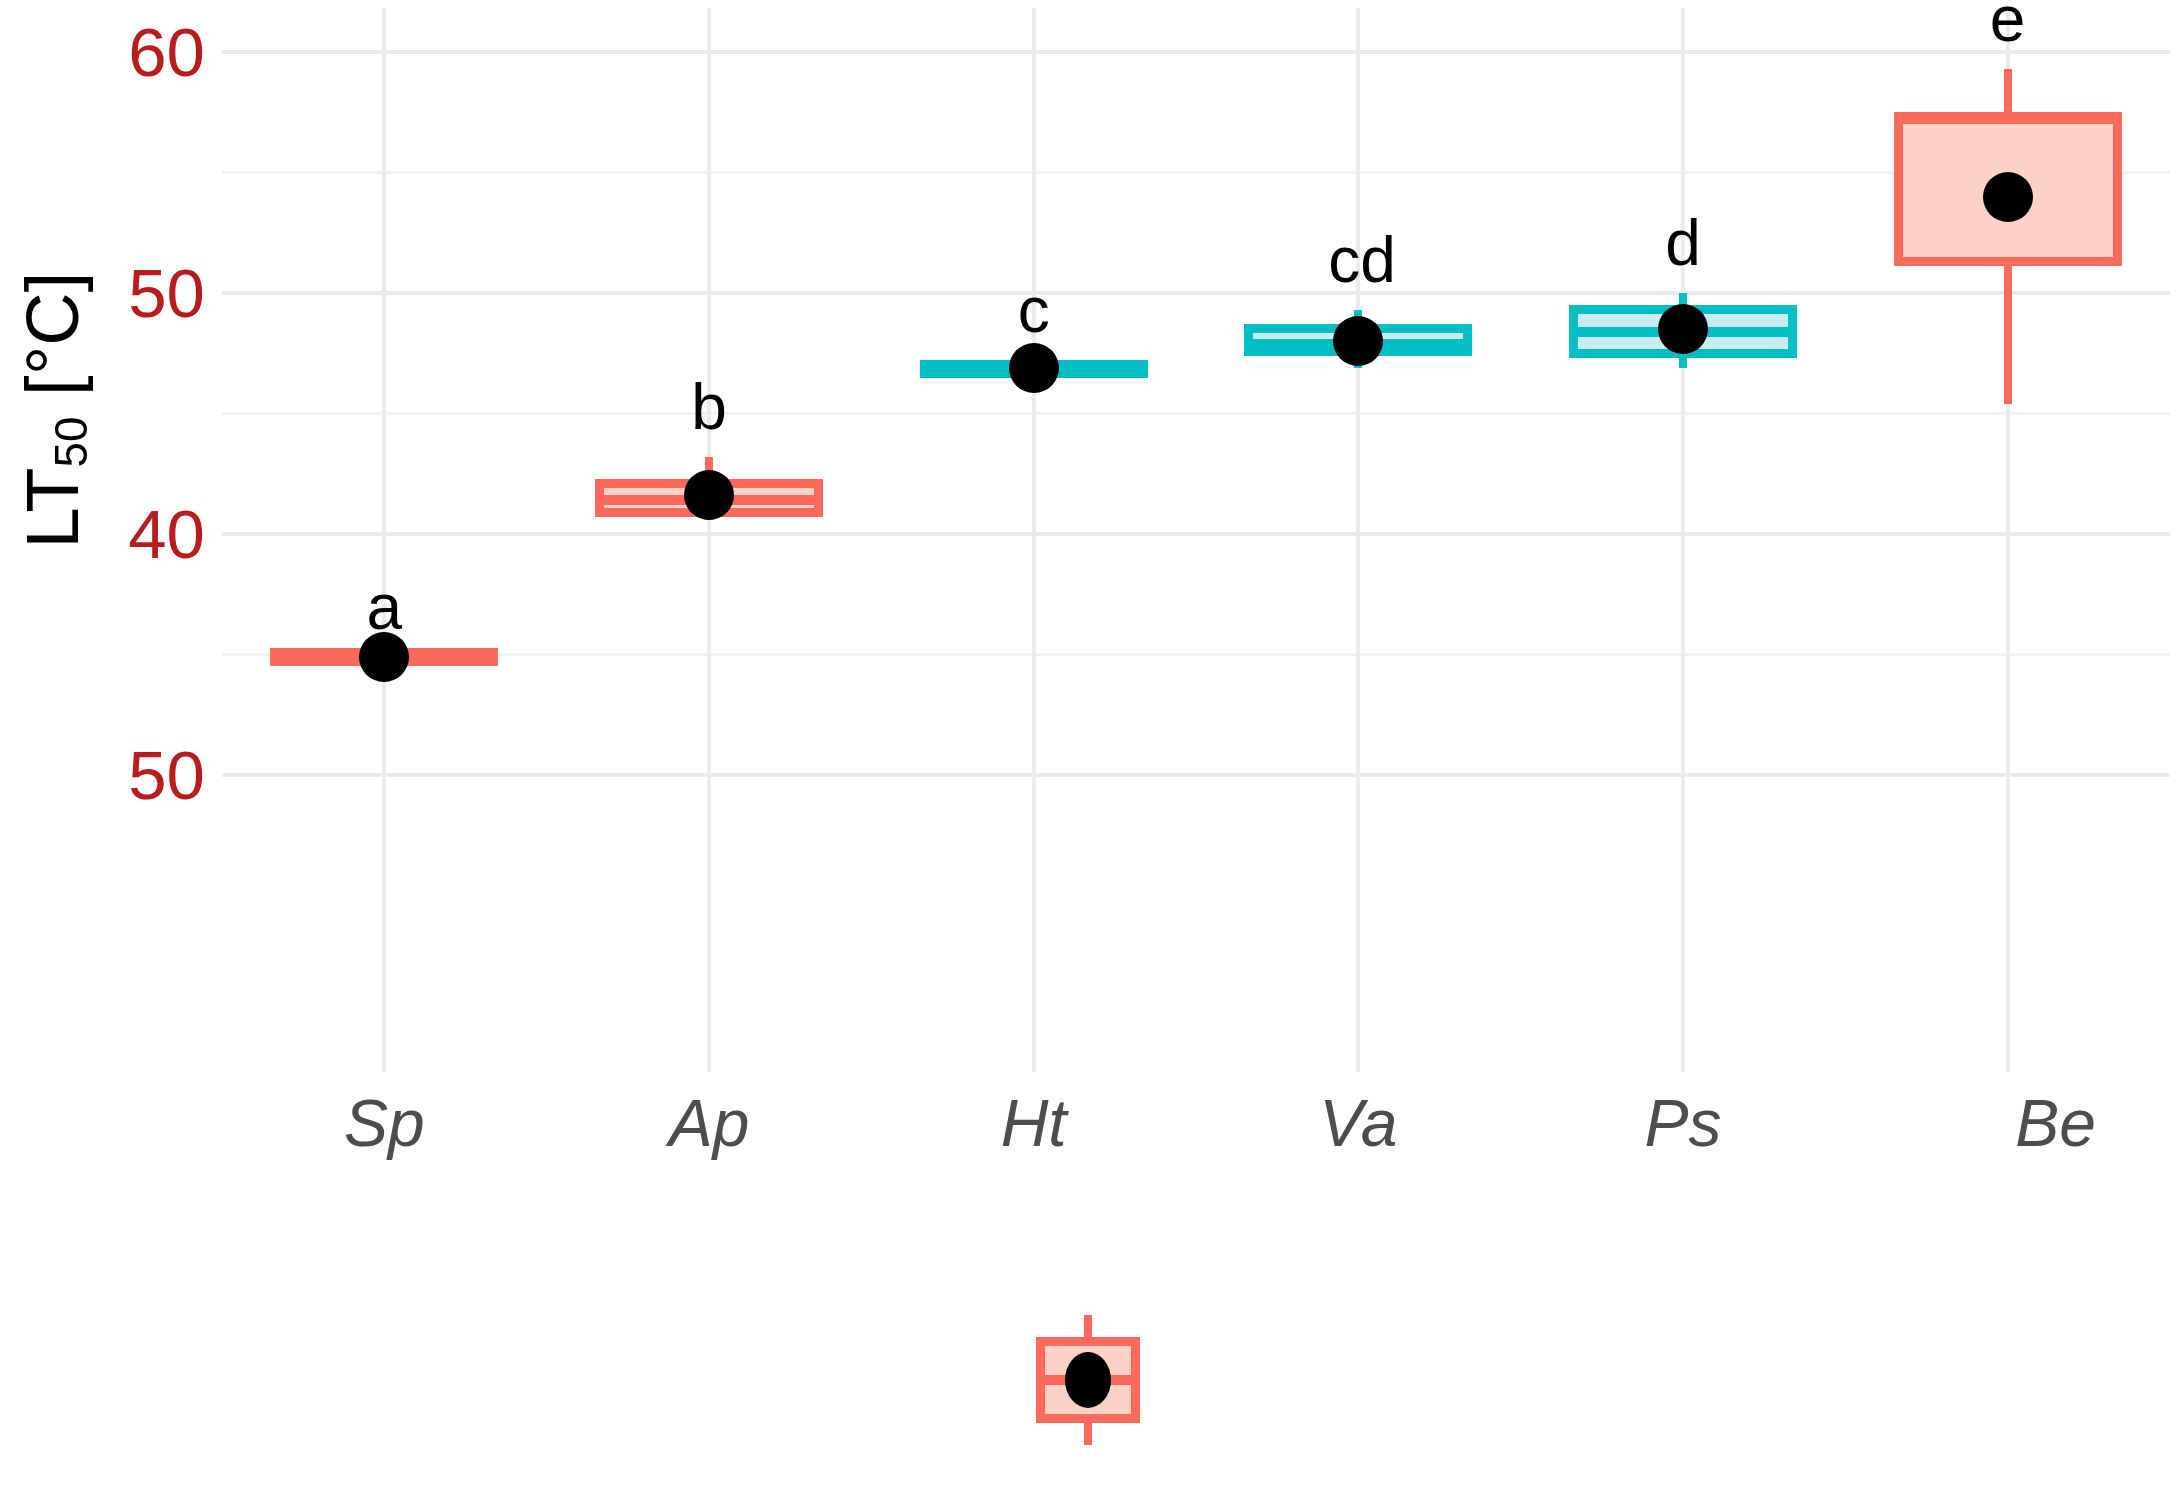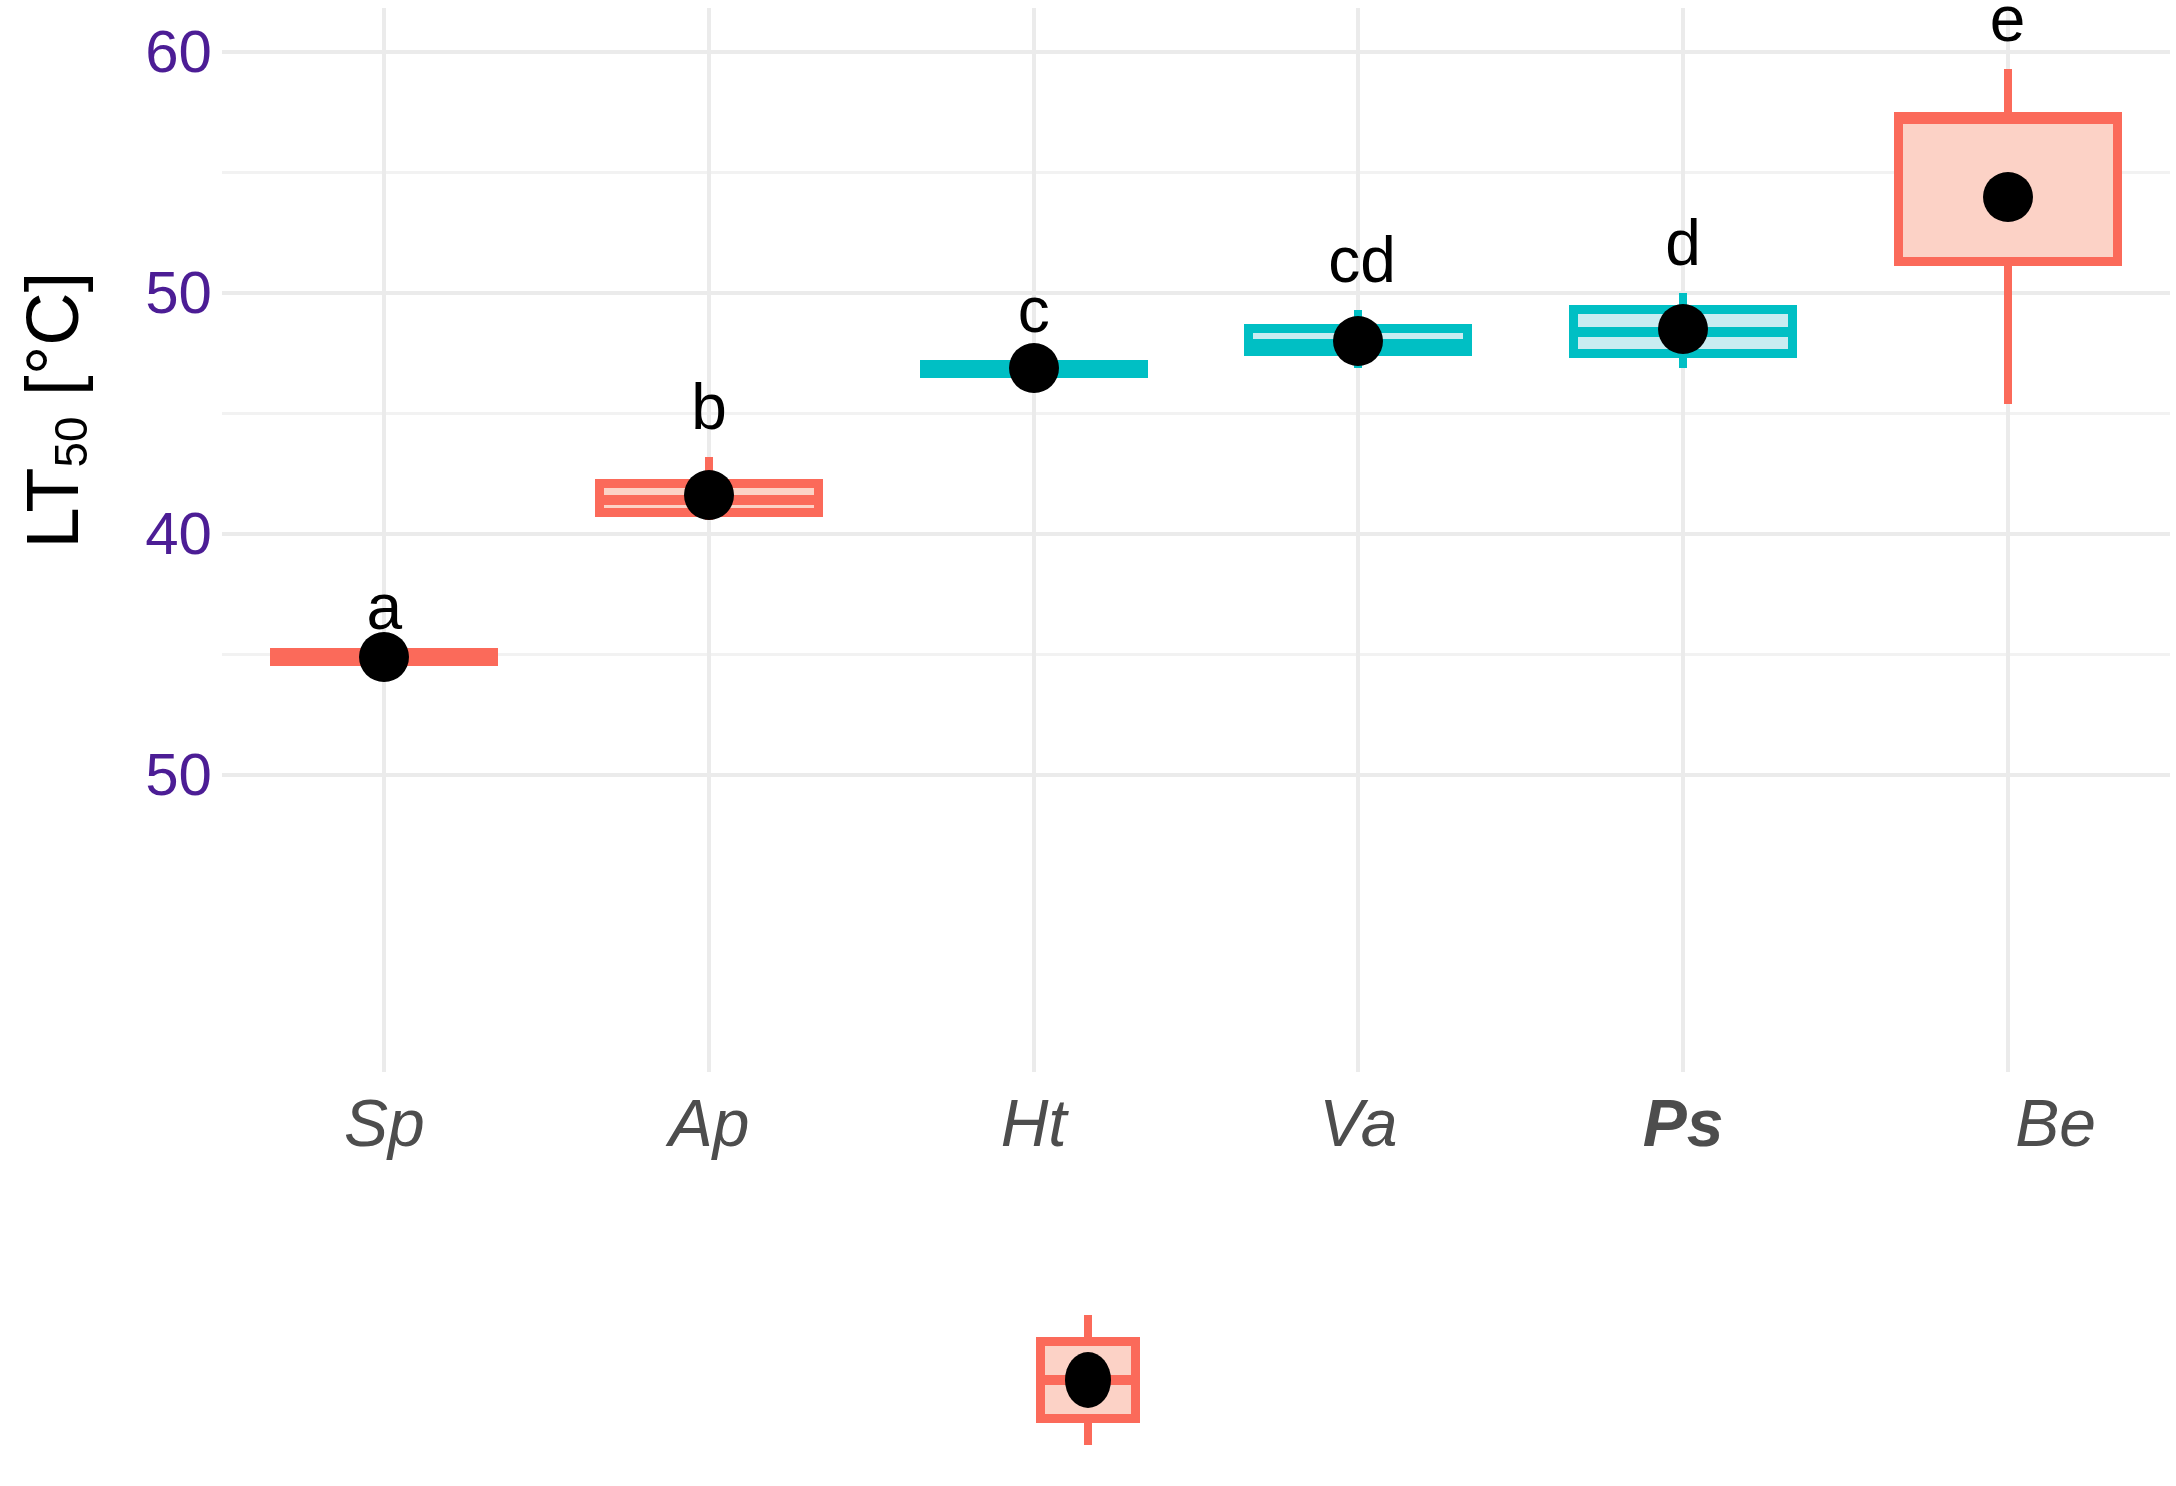--- a/index.html
+++ b/index.html
@@ -26,25 +26,25 @@
     font-weight:400;
     color:#000;
     letter-spacing:0px;
     line-height:1;
   }
   #ylab sub{ font-size:0.62em; vertical-align:-0.18em; }
 
   
   .ytick{
     position:absolute;
-    right:8px;
+    right:15px;
     width:180px;
     text-align:right;
-    font-size:60px;
-    color:#4c1d95;
+    font-size:69px;
+    color:#b91c1c;
     line-height:1;
     transform:translateY(-50%);
   }
   #ytick-col{position:absolute;left:20px;top:0;width:200px;height:820px;}
 
   
   #panel{
     position:absolute;
     left:222px; top:8px;
     width:1948px; height:1064px;
@@ -225,21 +225,21 @@
         <div class="meandot" style="left: 1785.67px; top: 188.6px; background: rgb(0, 0, 0);"></div>
         <div class="siglab" style="left: 1785.67px; top: 42.87px;">e</div>
       </div>
     </div>
 
   <div id="xticks">
       <div class="xtick" style="left: 162.333px;">Sp</div>
       <div class="xtick" style="left: 487px;">Ap</div>
       <div class="xtick" style="left: 811.667px;">Ht</div>
       <div class="xtick" style="left: 1136.33px;">Va</div>
-      <div class="xtick" style="left: 1461px; font-weight: bold;">Ps</div>
+      <div class="xtick" style="left: 1461px;">Ps</div>
       <div class="xtick" style="left: 1785.67px; margin-left: 48px;">Be</div>
     </div>
 
   <div id="legend">
       <div class="legend-item">
         <div class="legend-key">
           <div class="lk-whisker" style="top: 0px; height: 22px; background: rgb(251, 106, 90);"></div>
           <div class="lk-whisker" style="bottom: 0px; height: 22px; background: rgb(251, 106, 90);"></div>
           <div class="lk-box" style="top: 22px; height: 86px; background: rgb(252, 210, 198); border-color: rgb(251, 106, 90);"></div>
           <div class="lk-med" style="top: 60px; background: rgb(251, 106, 90);"></div>

